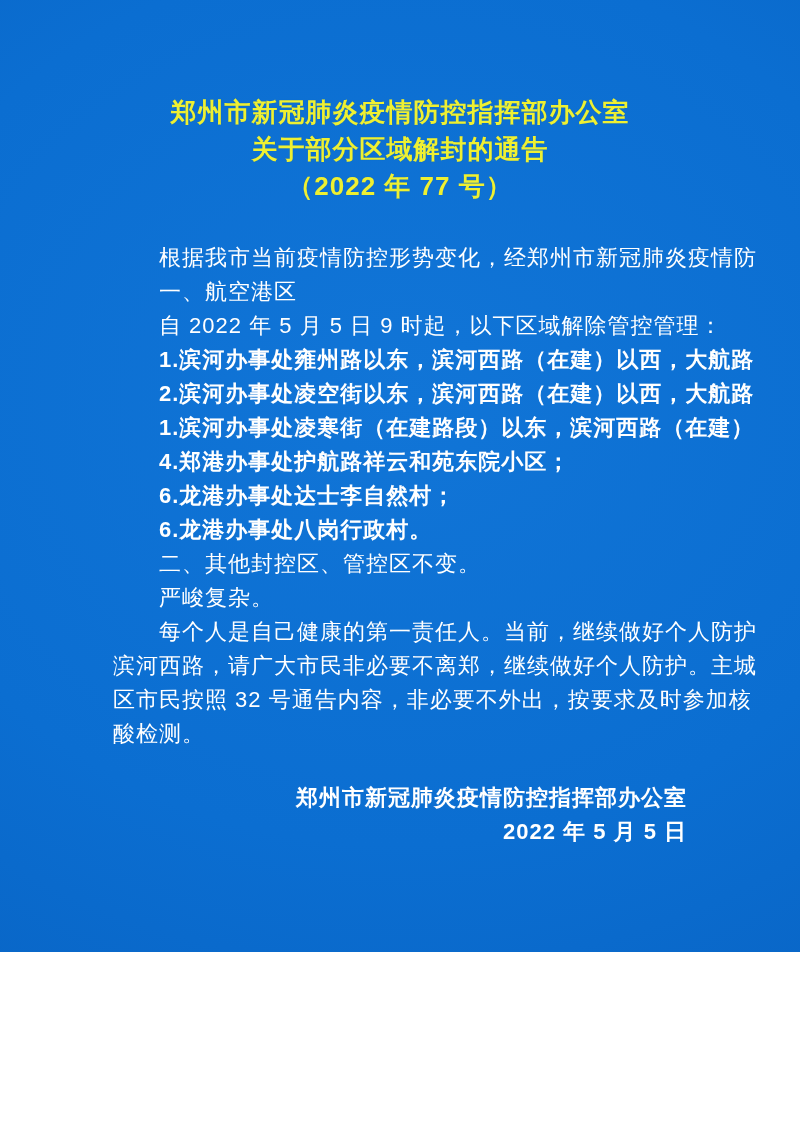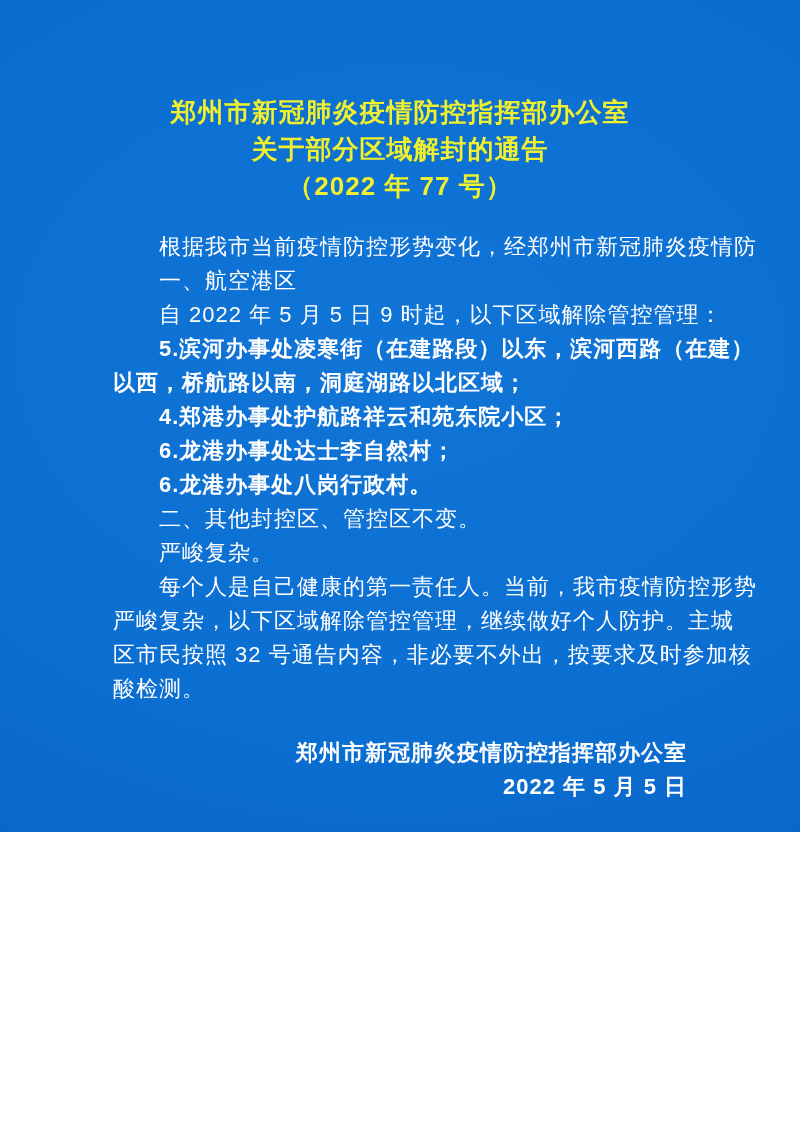--- a/index.html
+++ b/index.html
@@ -2,21 +2,21 @@
 <html><head>
 <meta charset="utf-8">
 <style>
   html, body {
     margin: 0;
     padding: 0;
   }
   .page {
     position: relative;
     width: 800px;
-    height: 832px;
+    height: 952px;
     overflow: hidden;
     background:
       radial-gradient(120% 85% at 50% 42%,
         var(--bg-center, #1175d7) 0%,
         var(--bg-base, #0b6ed1) 55%,
         var(--bg-edge, #0862c2) 100%);
     font-family: "Liberation Sans", "DejaVu Sans", sans-serif;
   }
   .content {
     position: absolute;
@@ -28,21 +28,21 @@
     padding-top: 94px;
     text-align: center;
     color: var(--title-color, #eef032);
     font-weight: 700;
     font-size: 26px;
     line-height: 37px;
     letter-spacing: 1px;
     text-shadow: 0 0 1px rgba(0,0,0,0.15);
   }
   .body {
-    margin-top: 25px;
+    margin-top: 36px;
     color: var(--text-color, #ffffff);
     font-size: 22px;
     line-height: 34px;
     letter-spacing: 1px;
   }
   .body .line {
     white-space: nowrap;
   }
   .body .line.indent {
     text-indent: 46px;
@@ -69,29 +69,30 @@
     <div class="title">
       <div>郑州市新冠肺炎疫情防控指挥部办公室</div>
       <div>关于部分区域解封的通告</div>
       <div>（2022 年 77 号）</div>
     </div>
 
     <div class="body">
         <div class="line indent">根据我市当前疫情防控形势变化，经郑州市新冠肺炎疫情防</div>
         <div class="line indent">一、航空港区</div>
         <div class="line indent">自 2022 年 5 月 5 日 9 时起，以下区域解除管控管理：</div>
-        <div class="line indent bold">5.滨河办事处凌寒街（在建路段）以东，滨河西路（在建）</div>
-        <div class="line bold">以西，桥航路以南，洞庭湖路以北区域；</div>
+        <div class="line indent bold">1.滨河办事处雍州路以东，滨河西路（在建）以西，大航路</div>
+        <div class="line indent bold">2.滨河办事处凌空街以东，滨河西路（在建）以西，大航路</div>
+        <div class="line indent bold">1.滨河办事处凌寒街（在建路段）以东，滨河西路（在建）</div>
         <div class="line indent bold">4.郑港办事处护航路祥云和苑东院小区；</div>
         <div class="line indent bold">6.龙港办事处达士李自然村；</div>
         <div class="line indent bold">6.龙港办事处八岗行政村。</div>
         <div class="line indent">二、其他封控区、管控区不变。</div>
         <div class="line indent">严峻复杂。</div>
-        <div class="line indent">每个人是自己健康的第一责任人。当前，我市疫情防控形势</div>
-        <div class="line">严峻复杂，以下区域解除管控管理，继续做好个人防护。主城</div>
+        <div class="line indent">每个人是自己健康的第一责任人。当前，继续做好个人防护</div>
+        <div class="line">滨河西路，请广大市民非必要不离郑，继续做好个人防护。主城</div>
         <div class="line">区市民按照 32 号通告内容，非必要不外出，按要求及时参加核</div>
         <div class="line">酸检测。</div>
       </div>
 
     <div class="sign">
       <div>郑州市新冠肺炎疫情防控指挥部办公室</div>
       <div>2022 年 5 月 5 日</div>
     </div>
 
   </div>

